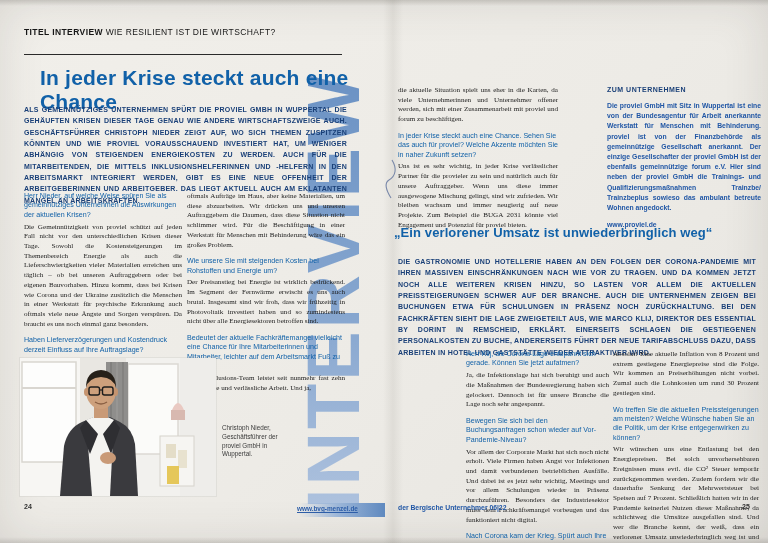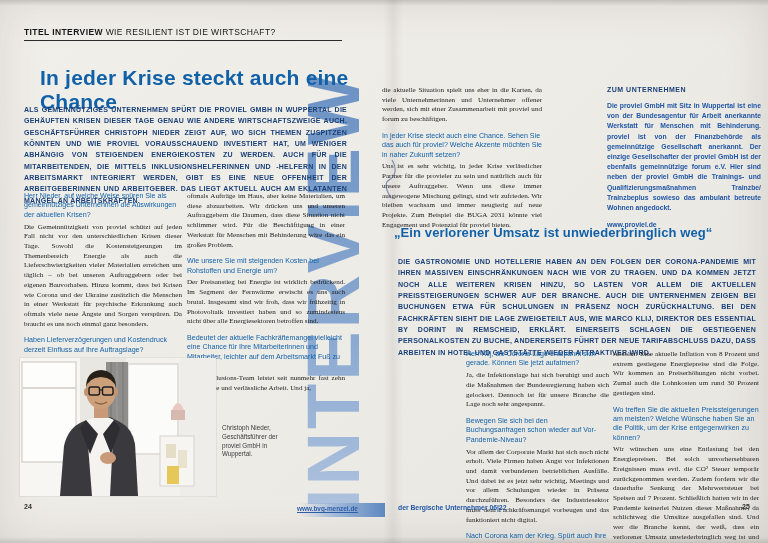--- a/index.html
+++ b/index.html
@@ -10,21 +10,21 @@
     font-family:"Liberation Serif",serif;color:#1c1c1c;
   }
   .abs{position:absolute;}
   
   #spine{left:383px;top:0;width:20px;height:543px;
     background:linear-gradient(to right,rgba(0,0,0,0),rgba(90,85,75,0.09) 50%,rgba(0,0,0,0));}
   #edge-top{left:0;top:0;width:768px;height:6px;background:linear-gradient(to bottom,rgba(60,55,50,0.18),rgba(0,0,0,0));}
   #edge-bottom{left:0;top:537px;width:768px;height:6px;background:linear-gradient(to top,rgba(60,55,50,0.15),rgba(0,0,0,0));}
   
   #kicker{left:24px;top:27px;width:318px;font-family:"Liberation Sans",sans-serif;
-    font-size:8.5px;letter-spacing:.4px;color:#161616;border-bottom:1.6px solid #2a2a2a;padding-bottom:3px;}
+    font-size:8.5px;letter-spacing:.4px;color:#161616;border-bottom:1.6px solid #2a2a2a;padding-bottom:17px;}
   #kicker b{font-weight:bold;}
   
   #main-title{left:40px;top:66px;width:340px;font-family:"Liberation Sans",sans-serif;
     font-weight:bold;font-size:21px;color:#1161a8;letter-spacing:.2px;z-index:3;}
   .caps-intro{font-family:"Liberation Sans",sans-serif;font-weight:bold;text-transform:uppercase;
     color:#1a4078;font-size:7px;line-height:1.62;letter-spacing:.25px;text-align:justify;z-index:3;}
   #left-intro{left:24px;top:104px;width:323px;}
   .col{z-index:3;}
   .q{font-family:"Liberation Sans",sans-serif;font-weight:normal;color:#1161a8;
     font-size:7.1px;line-height:1.32;margin:7px 0 2.5px 0;}
@@ -45,21 +45,21 @@
   #footer-mag{left:398px;top:504px;font-family:"Liberation Sans",sans-serif;font-weight:bold;font-size:6.8px;color:#2056a5;z-index:3;}
   #page-num-right{left:742px;top:503px;font-family:"Liberation Sans",sans-serif;font-weight:bold;font-size:7px;color:#333;z-index:3;}
   
   #interview-vertical{left:291px;top:509px;z-index:1;transform:rotate(-90deg);transform-origin:left top;
     font-family:"Liberation Sans",sans-serif;font-weight:bold;font-size:74px;letter-spacing:3px;white-space:nowrap;
     color:#7d9cc7;background:linear-gradient(90deg,#aec2de 0%,#86a6cf 45%,#central 0,#6b92c4 100%);
     background:linear-gradient(90deg,#aec2de 0%,#86a6cf 45%,#6b92c4 100%);
     -webkit-background-clip:text;background-clip:text;-webkit-text-fill-color:transparent;}
   #pen-mark{left:382px;top:158px;z-index:4;opacity:.65;}
   
-  #rcol1{left:382px;top:86px;width:160px;}
+  #rcol1{left:398px;top:86px;width:160px;}
   #about-box{left:607px;top:86px;width:154px;z-index:3;font-family:"Liberation Sans",sans-serif;}
   #about-heading{font-weight:bold;font-size:7px;letter-spacing:.5px;color:#1a4078;margin:0 0 8px 0;}
   #about-body{font-weight:bold;font-size:6.8px;line-height:1.5;color:#2056a5;margin:0;text-align:justify;}
   #about-link{display:inline-block;margin-top:8px;font-weight:bold;font-size:6.8px;color:#2056a5;text-decoration:none;}
   #pull-quote{left:394px;top:225px;width:362px;font-family:"Liberation Sans",sans-serif;
     font-weight:bold;font-size:13px;color:#1161a8;letter-spacing:.1px;z-index:3;}
   #right-intro{left:398px;top:256px;width:358px;}
   #rcol2{left:466px;top:350px;width:143px;}
   #rcol3{left:613px;top:350px;width:146px;}
 </style>

